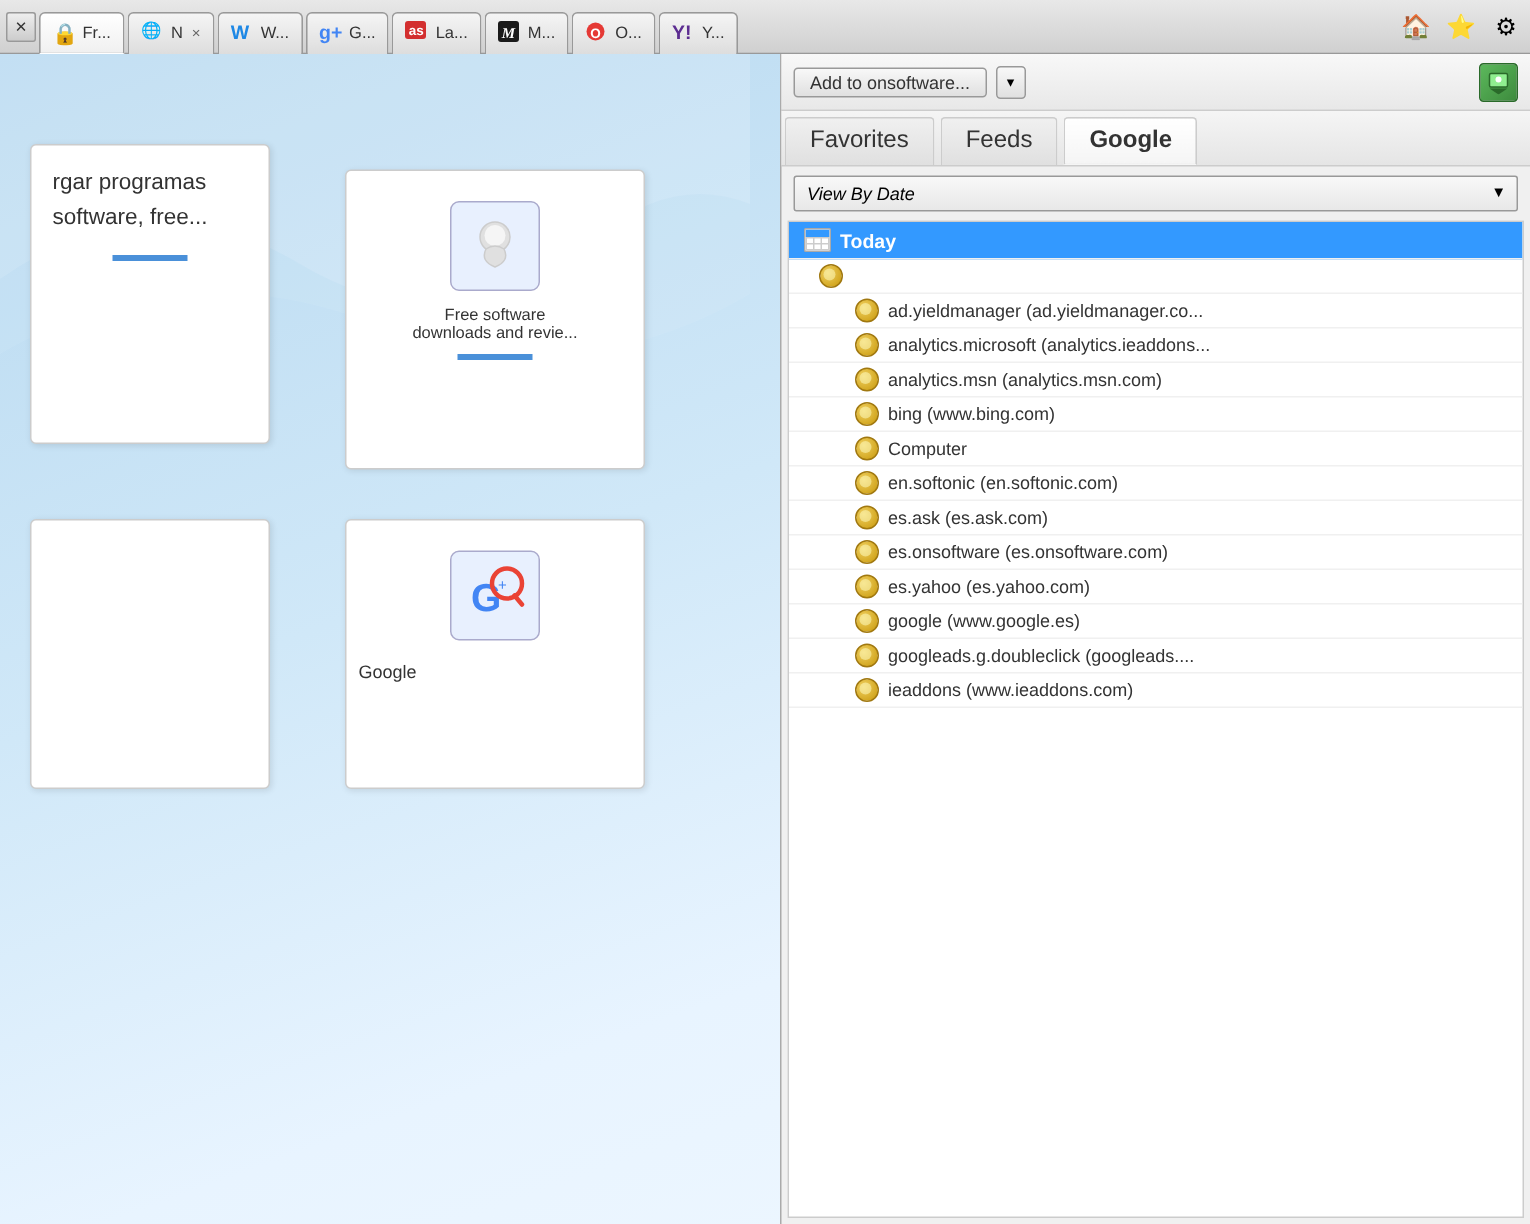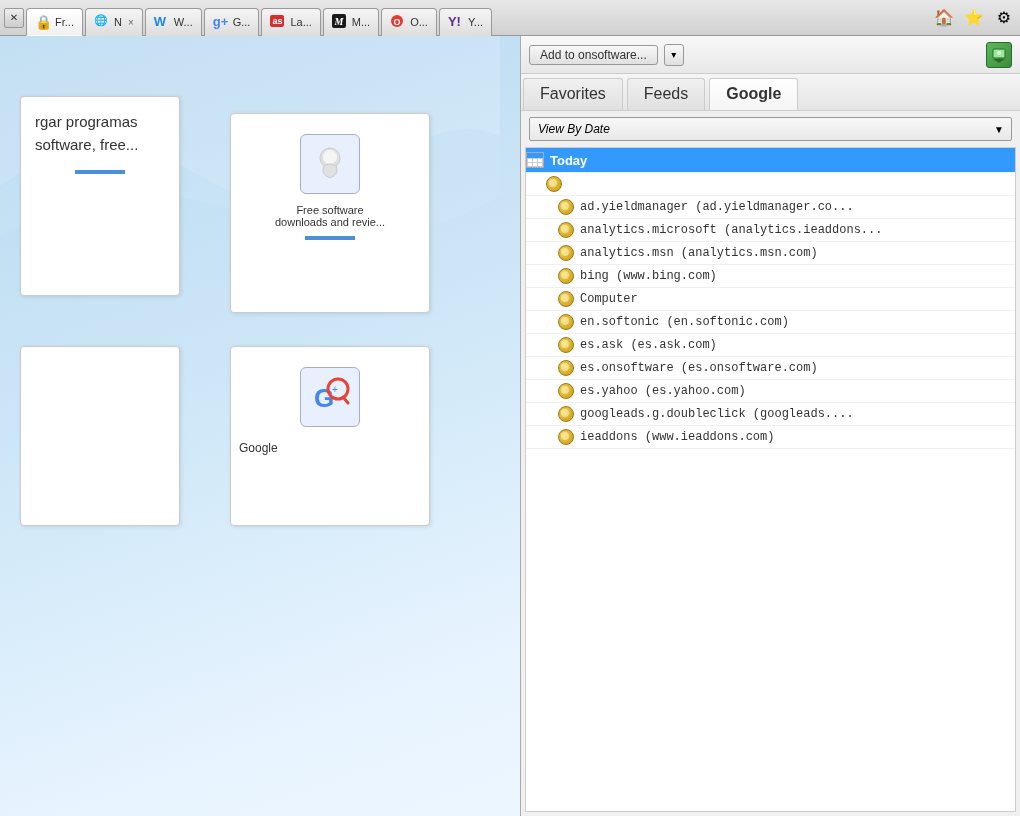--- a/index.html
+++ b/index.html
@@ -242,28 +242,27 @@
       font-size: 12px;
       color: #333;
       border-bottom: 1px solid #f0f0f0;
       min-height: 22px;
     }
     .history-item.today-header {
       background: #3399ff;
       color: white;
       font-weight: bold;
       font-size: 13px;
-      padding: 4px 0;
+      padding: 4px 10px;
     }
     .history-item.indent {
       padding-left: 20px;
     }
     .history-item.deep-indent {
-      padding-left: 32px;
-      font-family: Liberation Mono, monospace;
+      padding-left: 44px;
     }
 
     
     .calendar-icon {
       width: 18px; height: 16px;
       background: #fff;
       border: 1px solid #aaa;
       border-radius: 1px;
       display: inline-flex;
       flex-direction: column;
@@ -525,20 +524,24 @@
       <div class="history-item deep-indent">
         <div class="site-icon site-icon-gold"></div>
         <span>es.onsoftware (es.onsoftware.com)</span>
       </div>
       <div class="history-item deep-indent">
         <div class="site-icon site-icon-gold"></div>
         <span>es.yahoo (es.yahoo.com)</span>
       </div>
       <div class="history-item deep-indent">
         <div class="site-icon site-icon-gold"></div>
+        <span>google (www.google.es)</span>
+      </div>
+      <div class="history-item deep-indent">
+        <div class="site-icon site-icon-gold"></div>
         <span>googleads.g.doubleclick (googleads....</span>
       </div>
       <div class="history-item deep-indent">
         <div class="site-icon site-icon-gold"></div>
         <span>ieaddons (www.ieaddons.com)</span>
       </div>
 
     </div>
   </div>
 

